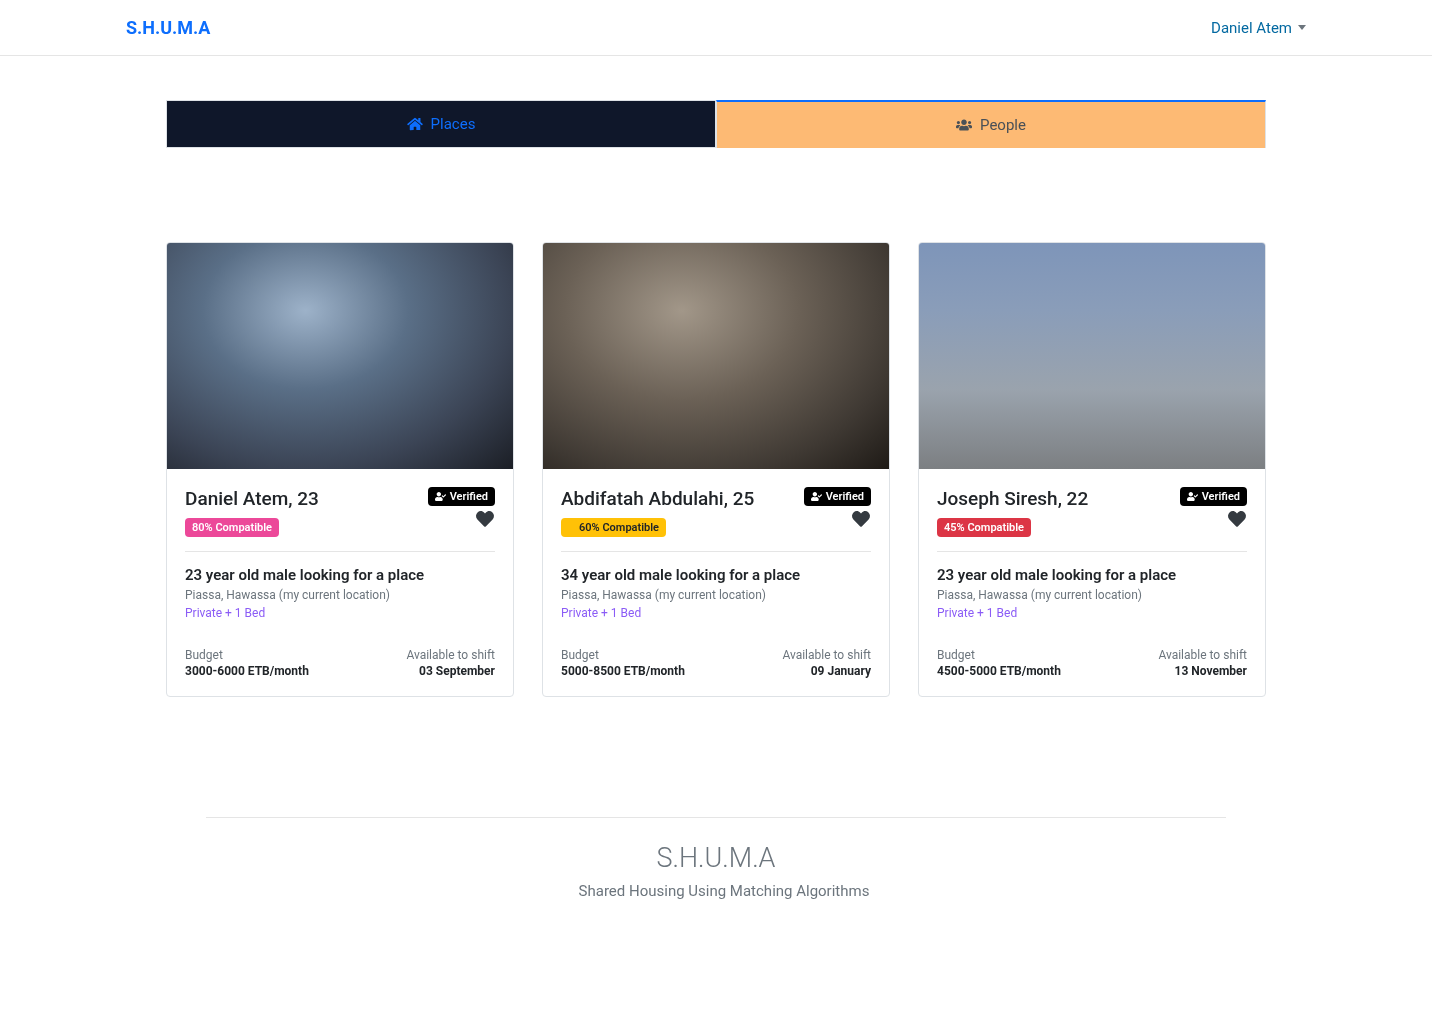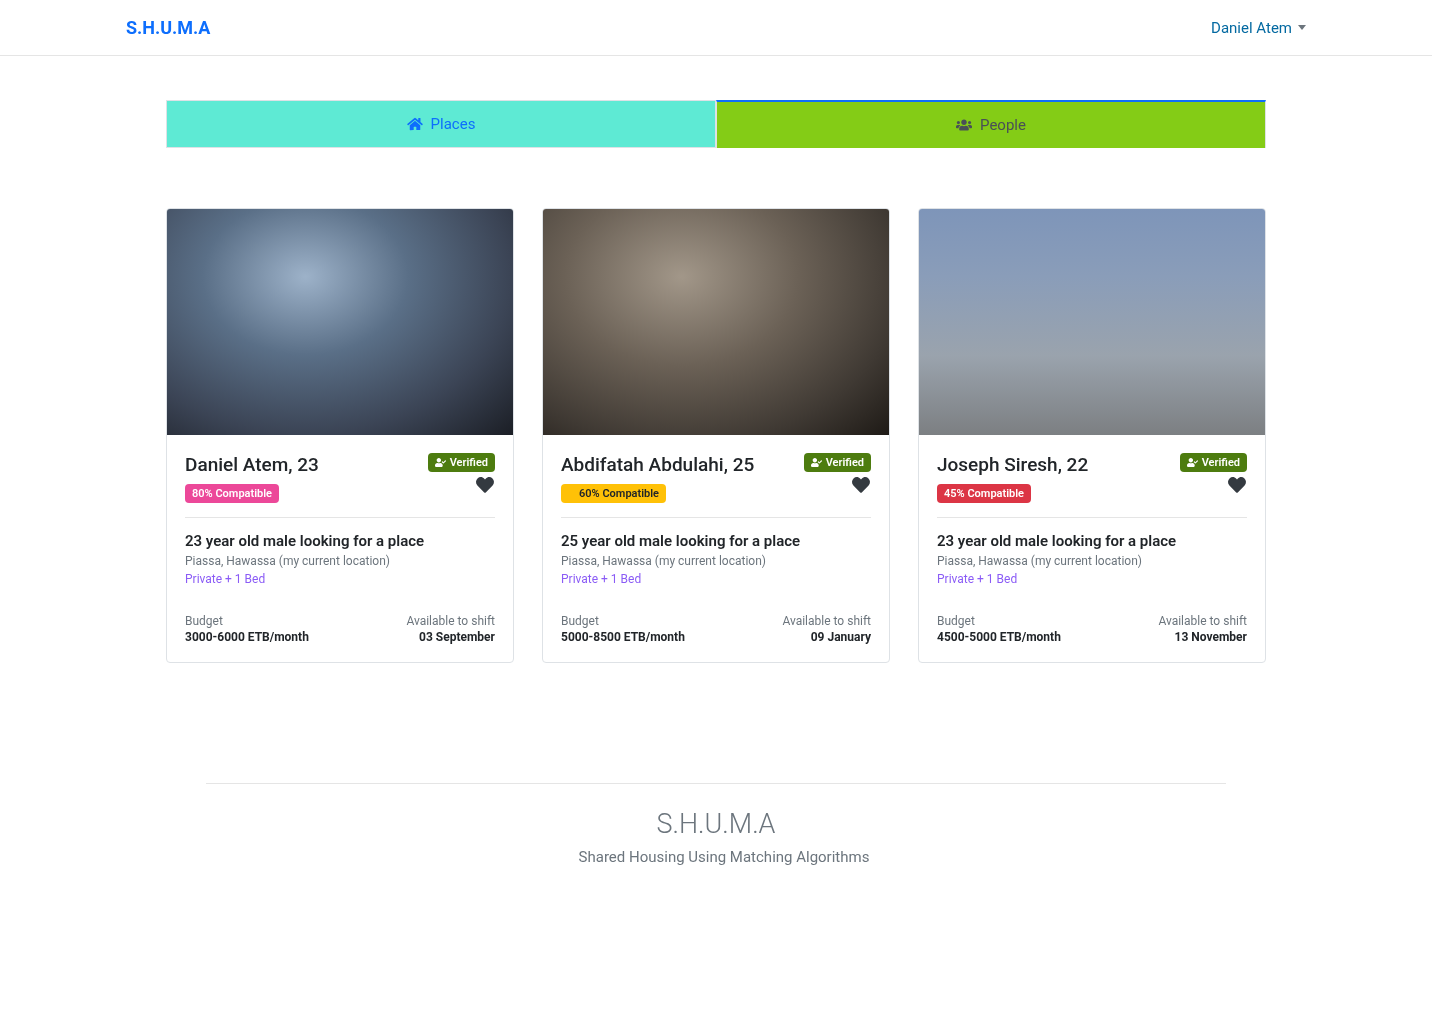--- a/index.html
+++ b/index.html
@@ -8,33 +8,33 @@
     .navbar { border-bottom: 1px solid #e5e5e5; height: 56px; display: flex; align-items: center; padding: 0 24px; }
     .navbar-inner { width: 100%; max-width: 1180px; margin: 0 auto; display: flex; align-items: center; justify-content: space-between; }
     .brand { color: #0d6efd; font-weight: 700; font-size: 18px; text-decoration: none; }
     .user-menu { color: #0369a1; font-size: 15px; cursor: pointer; display: flex; align-items: center; gap: 6px; }
     .caret { width: 0; height: 0; border-left: 4px solid transparent; border-right: 4px solid transparent; border-top: 5px solid #6c757d; }
 
     .container { max-width: 1180px; margin: 0 auto; padding: 0 40px; }
 
     .tabs { display: flex; margin-top: 44px; border-radius: 4px; overflow: visible; }
     .tab { flex: 1; text-align: center; padding: 14px 0; font-size: 15px; cursor: pointer; border: 1px solid #dee2e6; display: flex; align-items: center; justify-content: center; gap: 8px; }
-    .tab.inactive { background: #5eead4; color: #0d6efd; }
-    .tab.active { background: #84cc16; color: #495057; border-top: 2px solid #0d6efd; border-bottom: none; }
+    .tab.inactive { background: #0f172a; color: #0d6efd; }
+    .tab.active { background: #fdba74; color: #495057; border-top: 2px solid #0d6efd; border-bottom: none; }
     .tab svg { width: 16px; height: 14px; }
 
     .cards { display: flex; gap: 28px; margin-top: 60px; }
-    .card { flex: 1; border: 1px solid #dee2e6; border-radius: 4px; overflow: hidden; background: #fff; }
+    .card { flex: 1; border: 1px solid #dee2e6; border-radius: 4px; overflow: hidden; background: #fff; margin-top: 34px; }
     .card-img { height: 226px; width: 100%; }
     .card-body { padding: 18px; }
     .card-header-row { display: flex; justify-content: space-between; align-items: flex-start; }
     .card-title { font-size: 19px; font-weight: 500; color: #212529; margin-bottom: 6px; }
     .card-right { text-align: right; }
     .badge { display: inline-flex; align-items: center; gap: 4px; font-size: 11px; font-weight: 600; padding: 3px 7px; border-radius: 4px; color: #fff; }
-    .badge-info { background: #4d7c0f; }
+    .badge-info { background: #000000; }
     .badge-success { background: #ec4899; }
     .badge-warning { background: #ffc107; color: #212529; padding-left: 18px; }
     .badge-danger { background: #dc3545; }
     .heart { margin-top: 4px; cursor: pointer; }
     .heart svg { width: 20px; height: 18px; fill: #343a40; }
     hr.card-hr { border: none; border-top: 1px solid #e5e5e5; margin: 14px 0; }
     .card-desc { font-size: 15px; font-weight: 600; color: #212529; margin-bottom: 4px; }
     .card-loc { font-size: 12px; color: #6c757d; margin-bottom: 4px; }
     .card-room { font-size: 12px; color: #8b5cf6; }
     .card-footer-row { display: flex; justify-content: space-between; margin-top: 28px; }
@@ -117,21 +117,21 @@
             <div class="card-right"><span class="badge badge-info">
                 <svg viewBox="0 0 640 512" width="11" height="11" fill="#fff">
                   <path d="M224 256c70.7 0 128-57.3 128-128S294.7 0 224 0 96 57.3 96 128s57.3 128 128 128zm89.6 32h-16.7c-22.2 10.2-46.9 16-72.9 16s-50.6-5.8-72.9-16h-16.7C60.2 288 0 348.2 0 422.4V464c0 26.5 21.5 48 48 48h352c26.5 0 48-21.5 48-48v-41.6c0-74.2-60.2-134.4-134.4-134.4zm323-128.4l-27.8-28.1c-4.6-4.7-12.1-4.7-16.8-.1l-104.8 104-45.5-45.8c-4.6-4.7-12.1-4.7-16.8-.1l-28.1 27.9c-4.7 4.6-4.7 12.1-.1 16.8l81.7 82.3c4.6 4.7 12.1 4.7 16.8.1l141.3-140.2c4.7-4.7 4.7-12.2.1-16.8z"></path>
                 </svg> 
                 <span>Verified</span>
               </span><div class="heart"><span><svg viewBox="0 0 512 512">
                     <path d="M462.3 62.6C407.5 15.9 326 24.3 275.7 76.2L256 96.5l-19.7-20.3C186 24.3 104.5 15.9 49.7 62.6c-62.8 53.6-66.1 149.8-9.9 207.9l193.5 199.8c12.5 12.9 32.8 12.9 45.3 0l193.5-199.8c56.3-58.1 53-154.3-9.8-207.9z"></path>
                   </svg></span></div></div>
           </div>
           <hr class="card-hr">
-          <div class="card-desc">25 year old male looking for a place</div>
+          <div class="card-desc">34 year old male looking for a place</div>
           <div class="card-loc">Piassa, Hawassa (my current location)</div>
           <div class="card-room">Private + 1 Bed</div>
           <div class="card-footer-row">
             <div class="footer-cell">
               <div class="footer-cell-label">Budget</div>
               <div class="footer-cell-value">5000-8500 ETB/month</div>
             </div>
             <div class="footer-cell right">
               <div class="footer-cell-label">Available to shift</div>
               <div class="footer-cell-value">09 January</div>

